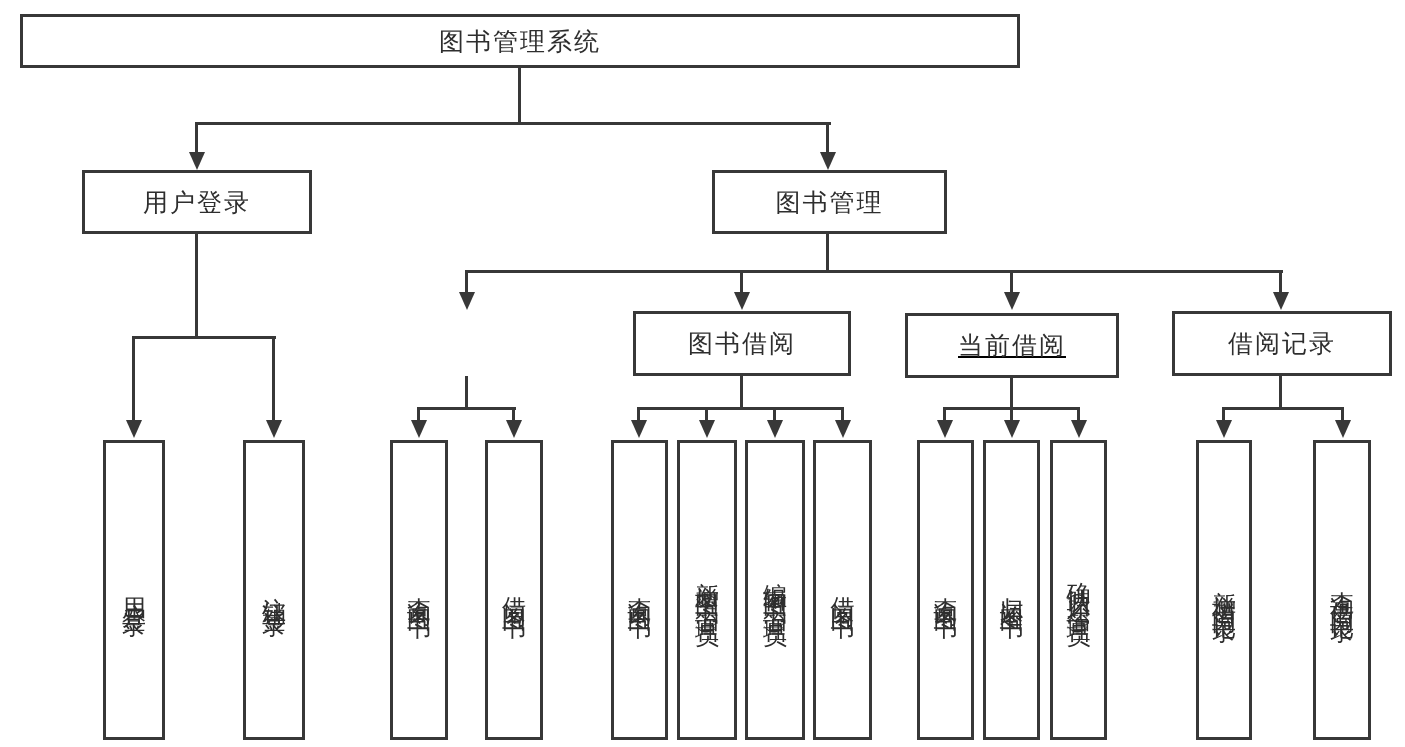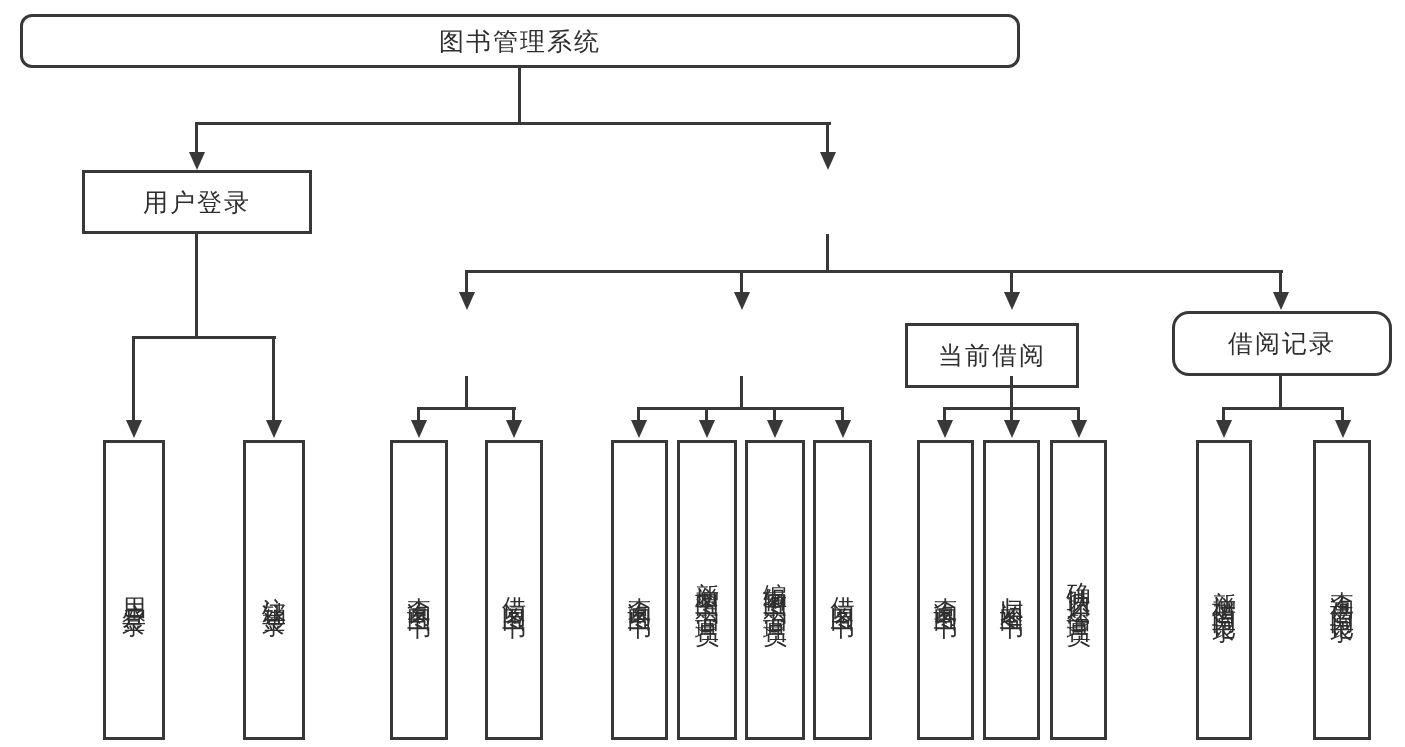--- a/index.html
+++ b/index.html
@@ -21,57 +21,63 @@
          border-top:18px solid #383838;}
 
   .watermark{position:absolute;top:714px;right:6px;z-index:5;
              font-size:20px;color:rgba(165,165,165,0.9);letter-spacing:1px;white-space:nowrap;}
 </style>
 </head>
 <body>
 
 <div id="canvas">
 
-  <div class="box" style="left:20px;top:14px;width:1000px;height:54px;border-radius:12px;">
+  <div class="box" style="left:20px;top:14px;width:1000px;height:54px;">
     <span class="label">图书管理系统</span>
   </div>
 
   <div class="vline" style="left:518px;top:68px;height:57px;"></div>
   <div class="hline" style="left:195px;top:122px;width:636px;"></div>
   <div class="vline" style="left:195px;top:122px;height:32px;"></div>
   <div class="arrow" style="left:189px;top:152px;"></div>
   <div class="vline" style="left:826px;top:122px;height:32px;"></div>
   <div class="arrow" style="left:820px;top:152px;"></div>
 
   <div class="box" style="left:82px;top:170px;width:230px;height:64px;">
     <span class="label">用户登录</span>
+  </div>
+  <div class="box" style="left:712px;top:170px;width:235px;height:64px;">
+    <span class="label">图书管理</span>
   </div>
 
   <div class="vline" style="left:195px;top:234px;height:105px;"></div>
   <div class="hline" style="left:132px;top:336px;width:144px;"></div>
   <div class="vline" style="left:132px;top:336px;height:86px;"></div>
   <div class="arrow" style="left:126px;top:420px;"></div>
   <div class="vline" style="left:272px;top:336px;height:86px;"></div>
   <div class="arrow" style="left:266px;top:420px;"></div>
 
   <div class="vline" style="left:826px;top:234px;height:39px;"></div>
   <div class="hline" style="left:465px;top:270px;width:818px;"></div>
   <div class="vline" style="left:465px;top:270px;height:24px;"></div>
   <div class="arrow" style="left:459px;top:292px;"></div>
   <div class="vline" style="left:740px;top:270px;height:24px;"></div>
   <div class="arrow" style="left:734px;top:292px;"></div>
   <div class="vline" style="left:1010px;top:270px;height:24px;"></div>
   <div class="arrow" style="left:1004px;top:292px;"></div>
   <div class="vline" style="left:1279px;top:270px;height:24px;"></div>
   <div class="arrow" style="left:1273px;top:292px;"></div>
 
-  <div class="box" style="left:905px;top:323px;width:174px;height:65px;">
+  <div class="box" style="left:633px;top:311px;width:218px;height:65px;">
+    <span class="label">图书借阅</span>
+  </div>
+  <div class="box" style="left:905px;top:313px;width:214px;height:65px;text-decoration:underline;">
     <span class="label">当前借阅</span>
   </div>
-  <div class="box" style="left:1172px;top:311px;width:220px;height:65px;border-radius:17px;">
+  <div class="box" style="left:1172px;top:311px;width:220px;height:65px;">
     <span class="label">借阅记录</span>
   </div>
 
   <div class="vline" style="left:465px;top:376px;height:34px;"></div>
   <div class="hline" style="left:417px;top:407px;width:99px;"></div>
   <div class="vline" style="left:417px;top:407px;height:15px;"></div>
   <div class="arrow" style="left:411px;top:420px;"></div>
   <div class="vline" style="left:512px;top:407px;height:15px;"></div>
   <div class="arrow" style="left:506px;top:420px;"></div>
 

